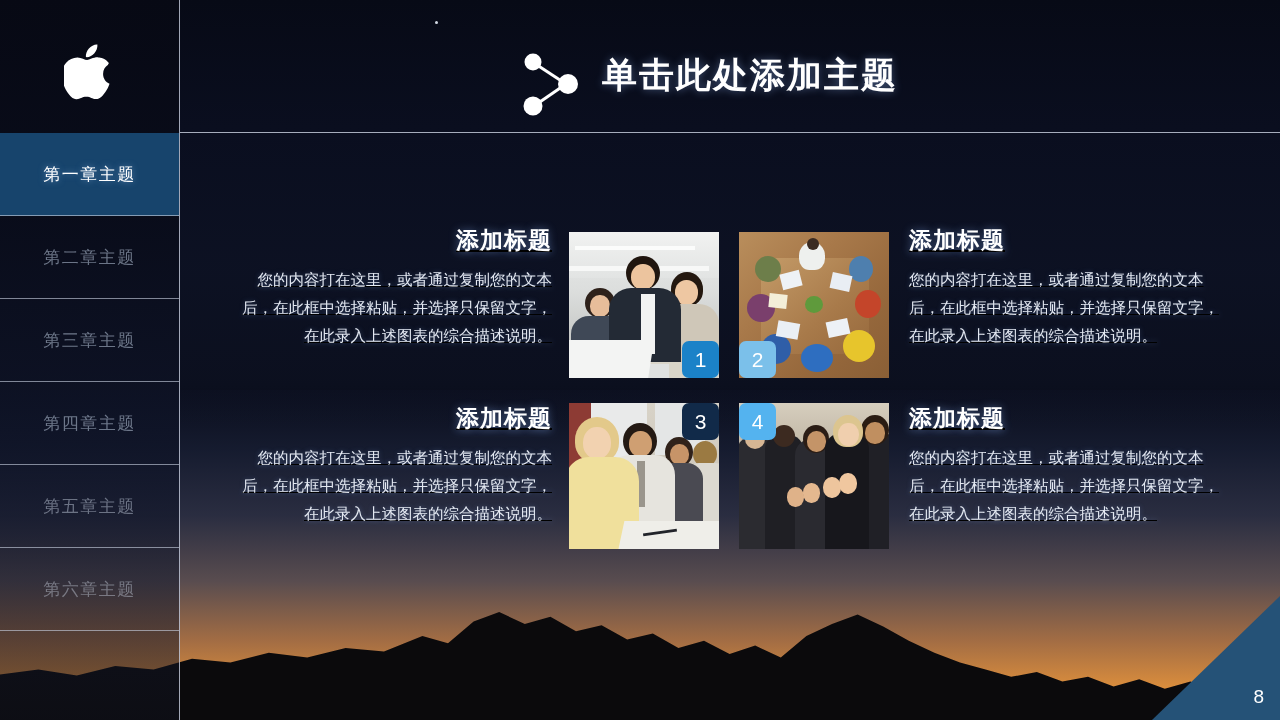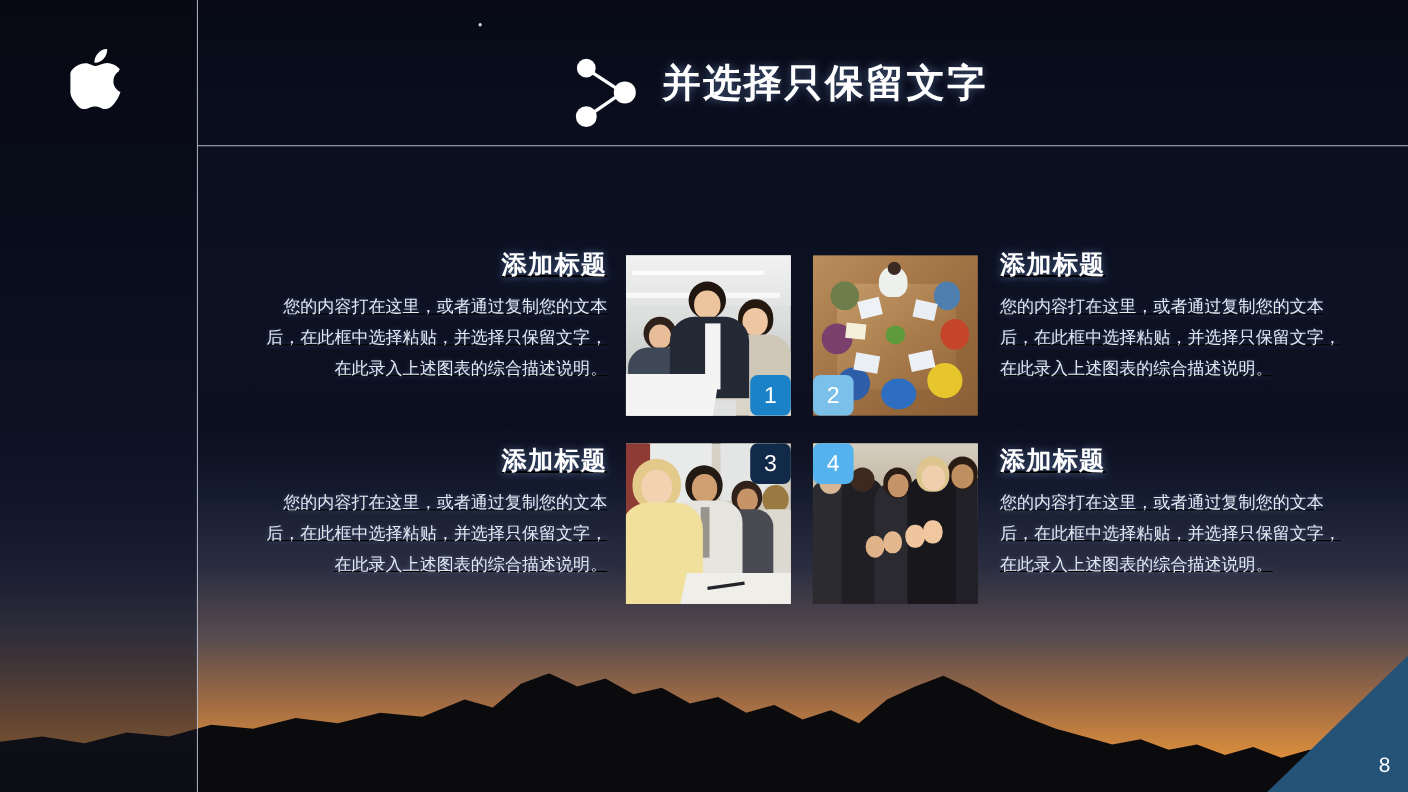--- a/index.html
+++ b/index.html
@@ -220,32 +220,53 @@
   <div class="photo-star" style="left:435px; top:21px;"></div>
 
   <div class="sidebar">
     <div class="sidebar-veil"></div>
 
     <svg class="logo" viewBox="0 0 52 60">
       <path fill="#ffffff" d="M33.4 0.6c0.3 3.2-1 6.3-3 8.6-2 2.4-5.3 4.2-8.5 3.9-0.4-3.1 1.1-6.3 3-8.5C27 2.1 30.5 0.3 33.4 0.6z"></path>
       <path fill="#ffffff" d="M45.8 21.6c-3.4 2.1-5.5 5.6-5.5 9.8 0 4.8 2.9 8.9 7 10.6-1.1 3.3-2.6 6.5-4.7 9.4-2.7 3.7-5.5 7.3-9.9 7.4-4.3 0.1-5.7-2.5-10.6-2.5-4.9 0-6.4 2.4-10.5 2.6-4.2 0.2-7.4-4-10.1-7.6C-3.9 43.8-8 28.2 0.2 19.3c3-3.4 7.5-5.6 12.2-5.7 4.2-0.1 8.1 2.8 10.6 2.8 2.5 0 7.3-3.4 12.2-2.9 2.1 0.1 7.9 0.9 11.6 6.4-0.3 0.2-0.7 0.4-1 0.7z" transform="translate(2,1) scale(0.92)"></path>
     </svg>
 
+    <div class="nav">
+      <div class="nav-item active">
+        <span class="lbl">第一章主题</span>
+      </div>
+      <div class="nav-item">
+        <span class="lbl">第二章主题</span>
+      </div>
+      <div class="nav-item">
+        <span class="lbl">第三章主题</span>
+      </div>
+      <div class="nav-item">
+        <span class="lbl">第四章主题</span>
+      </div>
+      <div class="nav-item">
+        <span class="lbl">第五章主题</span>
+      </div>
+      <div class="nav-item">
+        <span class="lbl">第六章主题</span>
+      </div>
+      <div class="nav-tail"></div>
+    </div>
   </div>
   <div class="sidebar-rule"></div>
 
   <div class="header">
     <svg class="share-icon" viewBox="0 0 70 72">
       <line x1="16" y1="15" x2="48" y2="36" stroke="#ffffff" stroke-width="3"></line>
       <line x1="16" y1="58" x2="48" y2="36" stroke="#ffffff" stroke-width="3"></line>
       <circle cx="15" cy="14" r="8.5" fill="#ffffff"></circle>
       <circle cx="15" cy="58" r="9.5" fill="#ffffff"></circle>
       <circle cx="50" cy="36" r="10" fill="#ffffff"></circle>
     </svg>
-    <div class="header-title">并选择只保留文字</div>
+    <div class="header-title">单击此处添加主题</div>
   </div>
   <div class="header-rule"></div>
 
   <div class="content">
 
     <div class="cell cell-text align-right" style="left:60px; top:92px;">
       <div class="title-txt">添加标题</div>
       <div class="body-txt">您的内容打在这里，或者通过复制您的文本后，在此框中选择粘贴，并选择只保留文字，在此录入上述图表的综合描述说明。</div>
     </div>
 

